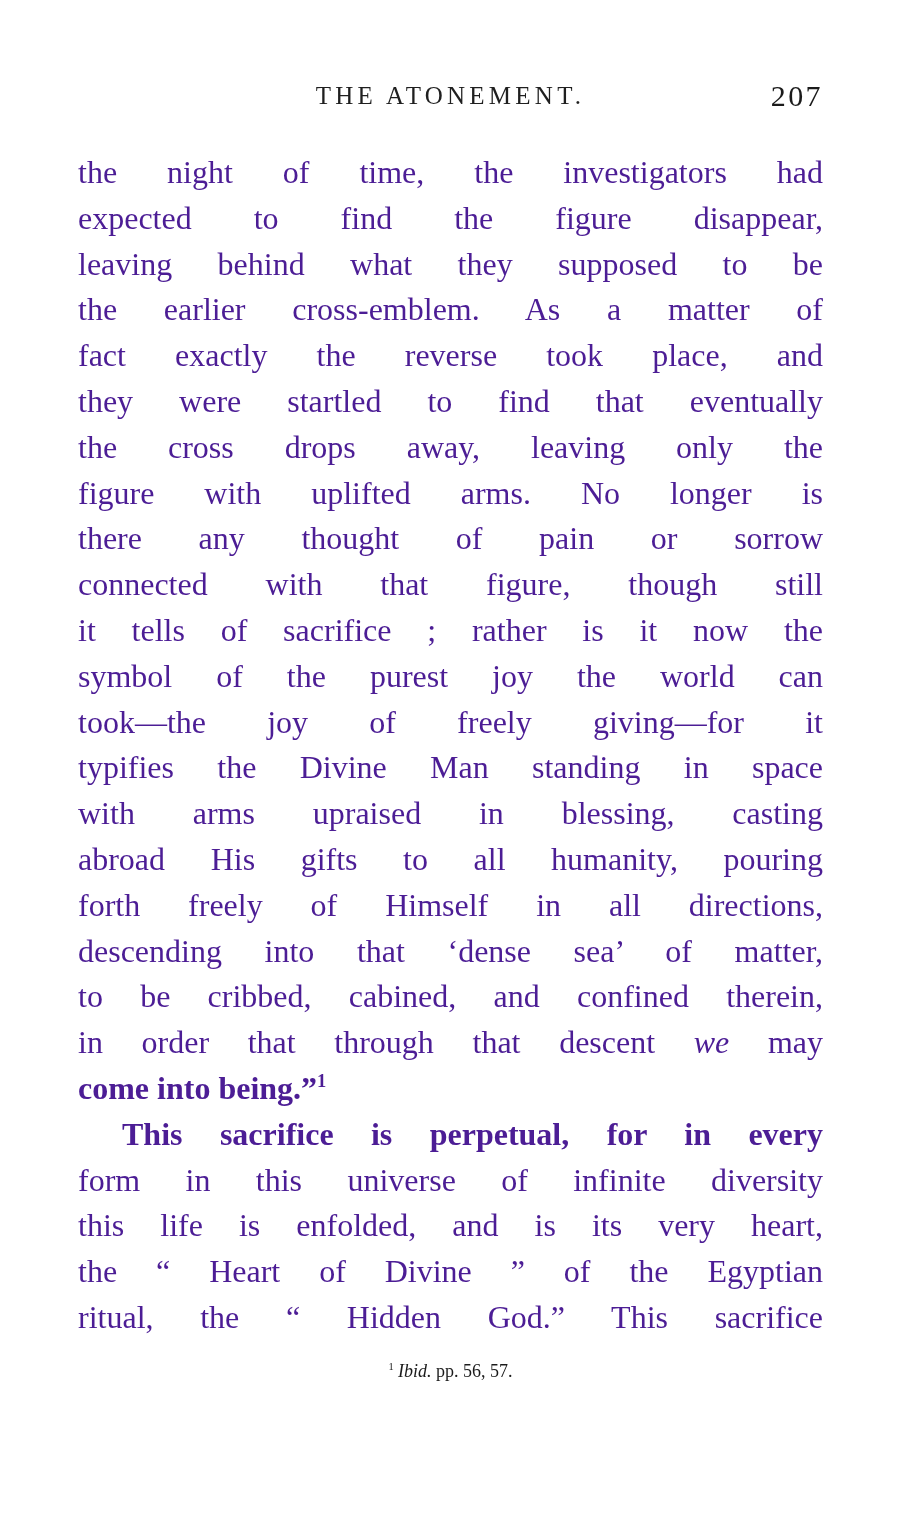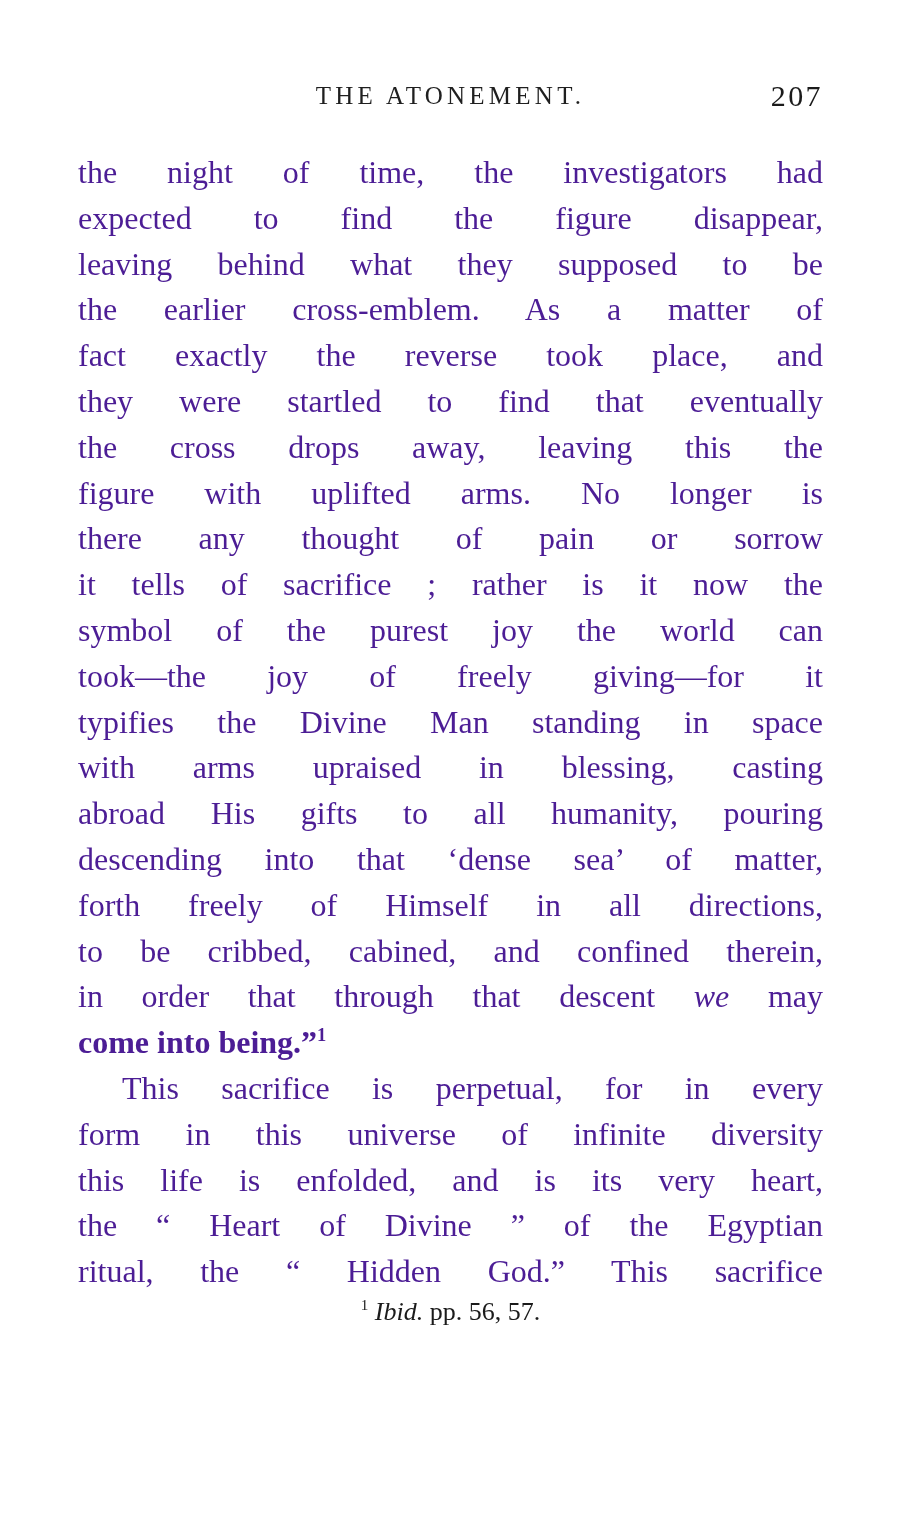--- a/index.html
+++ b/index.html
@@ -53,33 +53,34 @@
     color: #4c1d95;
     white-space: normal;
   }
   .line-end {
     text-align: left;
     text-align-last: left;
     font-weight: bold;
   }
   .p2-first {
     text-indent: 44px;
+    font-weight: bold;
   }
   .line em, .footnote em {
   }
   sup {
     font-size: 58%;
     vertical-align: super;
     line-height: 0;
   }
   .footnote {
-    margin-top: 0;
+    margin-top: 13px;
     text-align: center;
     text-align-last: center;
-    font-size: 26px;
+    font-size: 18px;
     line-height: 34px;
     color: #1b1b1b;
   }
 </style>
 </head>
 <body>
 
 <div class="page">
 
   <header class="page-header">
@@ -88,31 +89,32 @@
   </header>
 
   <main class="text-block">
 
     <div class="line">the night of time, the investigators had</div>
     <div class="line">expected to find the figure disappear,</div>
     <div class="line">leaving behind what they supposed to be</div>
     <div class="line">the earlier cross-emblem. As a matter of</div>
     <div class="line">fact exactly the reverse took place, and</div>
     <div class="line">they were startled to find that eventually</div>
-    <div class="line">the cross drops away, leaving this the</div>
+    <div class="line">the cross drops away, leaving only the</div>
     <div class="line">figure with uplifted arms. No longer is</div>
     <div class="line">there any thought of pain or sorrow</div>
+    <div class="line">connected with that figure, though still</div>
     <div class="line">it tells of sacrifice ; rather is it now the</div>
     <div class="line">symbol of the purest joy the world can</div>
     <div class="line">took—the joy of freely giving—for it</div>
     <div class="line">typifies the Divine Man standing in space</div>
     <div class="line">with arms upraised in blessing, casting</div>
     <div class="line">abroad His gifts to all humanity, pouring</div>
+    <div class="line">forth freely of Himself in all directions,</div>
     <div class="line">descending into that ‘dense sea’ of matter,</div>
-    <div class="line">forth freely of Himself in all directions,</div>
     <div class="line">to be cribbed, cabined, and confined therein,</div>
 
     <div class="line"><span>in order that through that descent </span><em>we</em><span> may</span></div>
 
     <div class="line line-end"><span>come into being.”</span><sup>1</sup></div>
 
     <div class="line p2-first">This sacrifice is perpetual, for in every</div>
     <div class="line">form in this universe of infinite diversity</div>
     <div class="line">this life is enfolded, and is its very heart,</div>
     <div class="line">the “ Heart of Divine ” of the Egyptian</div>

